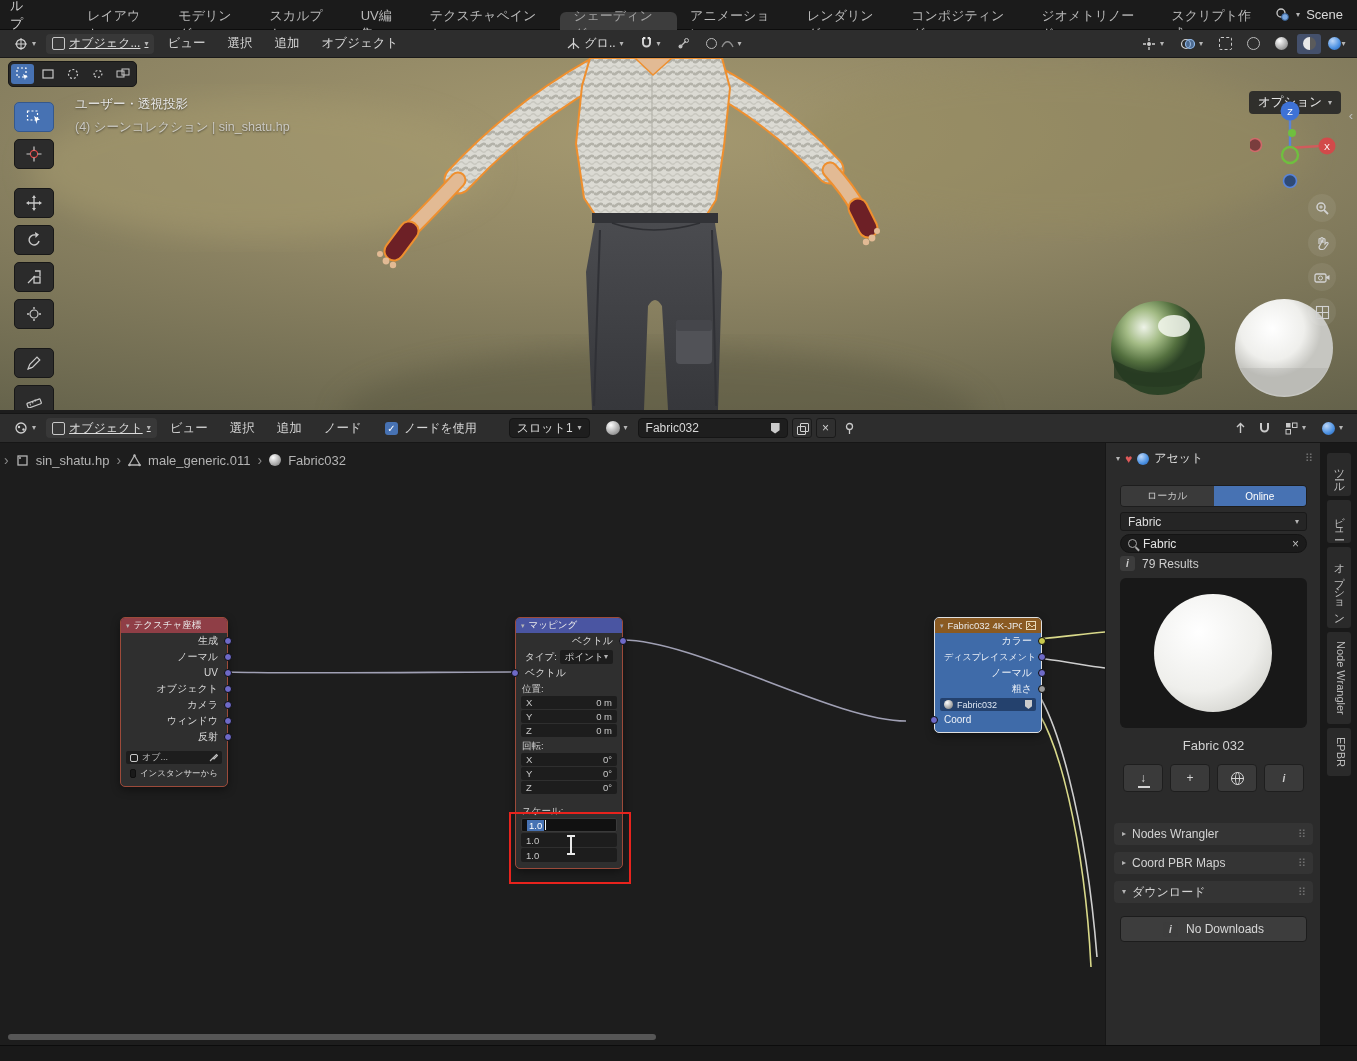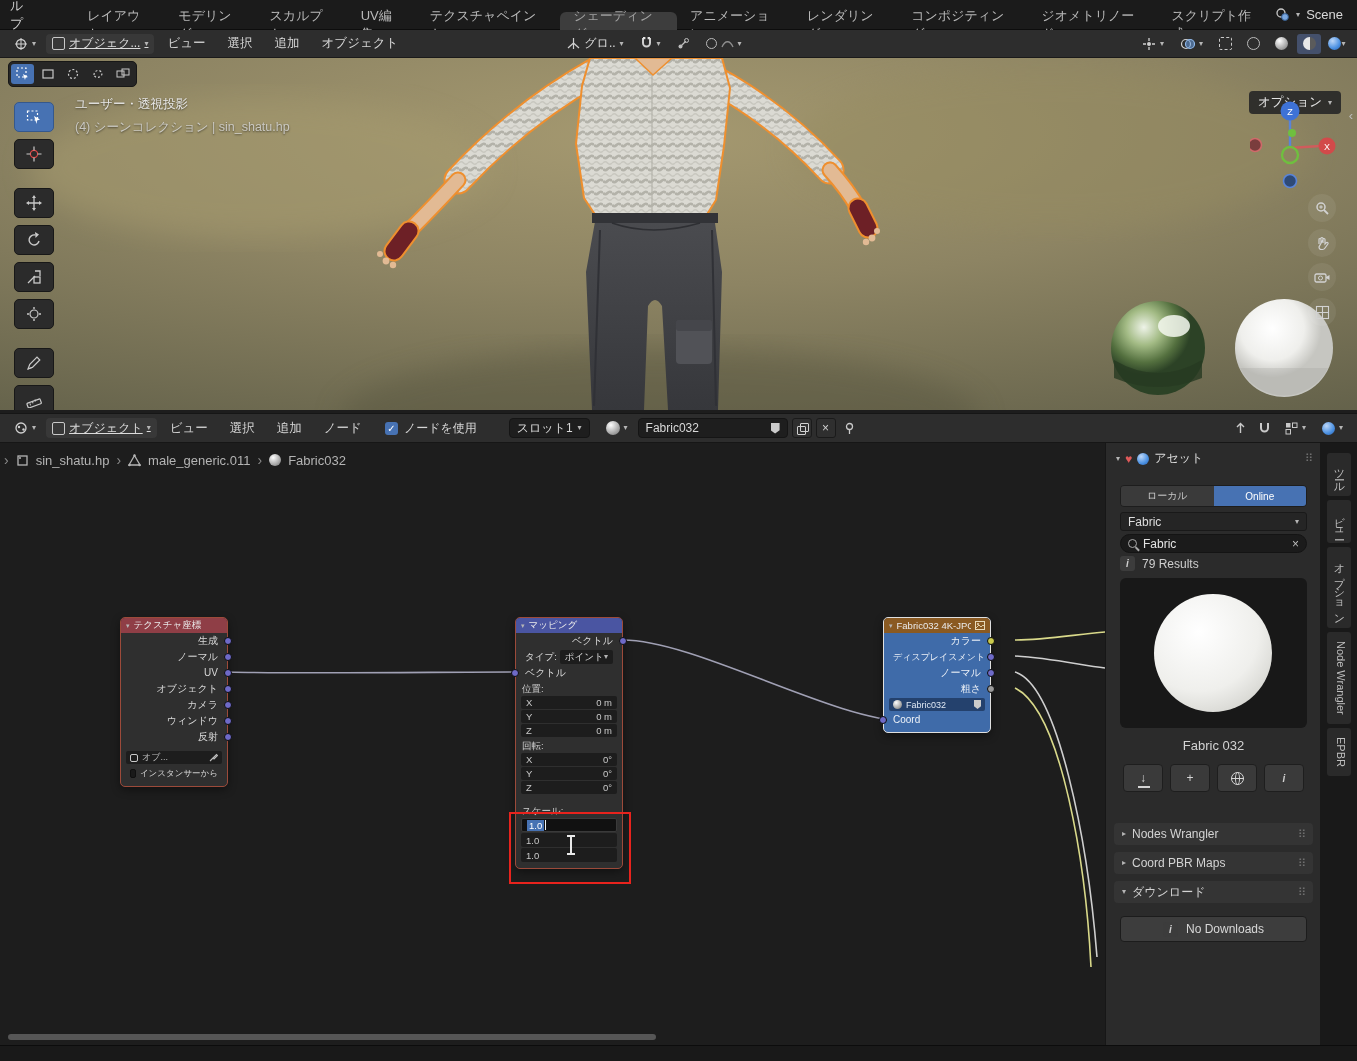--- a/index.html
+++ b/index.html
@@ -673,21 +673,21 @@
         </div>
         <div class="sld h15 la">
             <span>1.0</span>
           </div>
         <div class="sld h15 la">
             <span>1.0</span>
           </div>
         <div style="height:5px"></div>
       </div>
 
-      <div class="node image sel-white" style="left:883px; top:174px">
+      <div class="node image sel-white" style="left:934px; top:174px">
         <div class="nhead" style="background:#8a5a22">
           <span class="caret">▾</span>
           <span style="flex:1;overflow:hidden">Fabric032 4K-JPG</span>
           <svg width="10" height="9" viewBox="0 0 10 9">
               <rect x="0.5" y="0.5" width="9" height="8" fill="none" stroke="#e8d9b8" stroke-width="1"></rect>
               <circle cx="3" cy="3" r="1" fill="#e8d9b8"></circle>
               <path d="M1 7l3-3 2 2 2-2 1.5 1.5" stroke="#e8d9b8" stroke-width="0.9" fill="none"></path>
             </svg>
         </div>
         <div class="nrow out"><span>カラー</span><i class="sock r s-yellow"></i></div>

